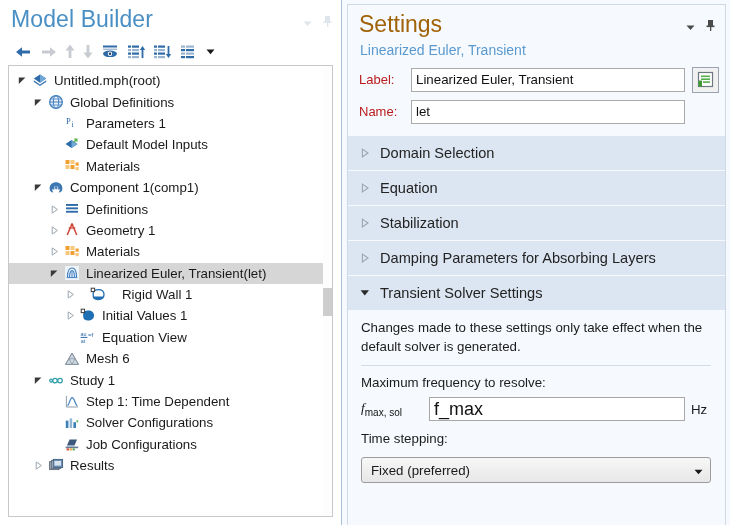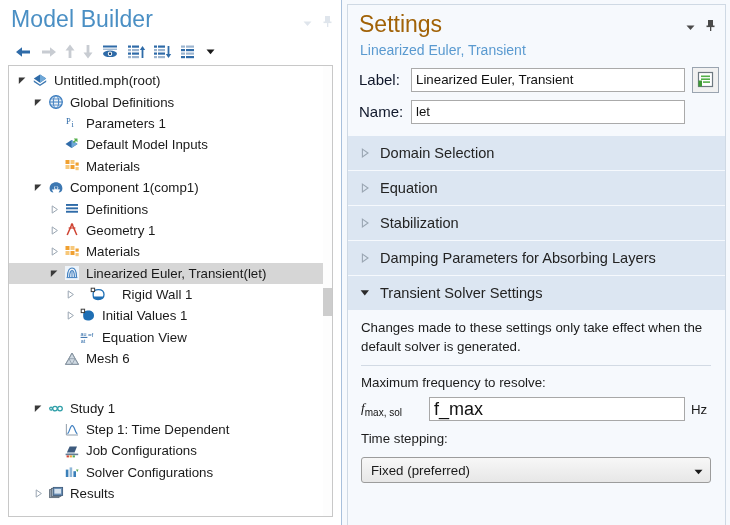--- a/index.html
+++ b/index.html
@@ -141,21 +141,21 @@
   }
 
   .field-row {
     display: flex; align-items: center;
     padding: 0 0 0 11px;
     height: 27px;
     margin-top: 5px;
   }
   .field-row.second { margin-top: 5px; }
   .field-label {
-    font-size: 15px; color: #0f172a;
+    font-size: 13px; color: #b91c1c;
     width: 52px; flex: none;
   }
   .txtinput {
     flex: 1 1 auto;
     height: 24px;
     border: 1px solid #aaaaaa;
     background: #ffffff;
     font-size: 13.3px;
     color: #111;
     padding: 0 4px;
@@ -526,21 +526,21 @@
           <div class="tnode" style="padding-left: 38px;">
             <span class="tw"></span>
             <span class="ticon">
               <svg width="16" height="16" viewBox="0 0 16 16">
                 <path d="M8 2 L14.5 13.4 L1.5 13.4 Z" fill="#cfd9e2" stroke="#7f8c99" stroke-width="1"></path>
                 <path d="M8 2 L5 7.7 L11 7.7 Z M5 7.7 L1.5 13.4 L8 13.4 Z M11 7.7 L8 13.4 L14.5 13.4 Z" fill="none" stroke="#8b99a6" stroke-width=".8"></path>
               </svg>
             </span>
             <span class="tlabel">Mesh 6</span>
           </div>
-          <div class="tnode" style="padding-left: 22px; margin-top: 28px;">
+          <div class="tnode" style="padding-left: 22px;">
             <span class="tw">
               <svg width="9" height="9" viewBox="0 0 9 9">
                 <path d="M0.8 1.4 L7.4 1.4 L0.8 8 Z" fill="#3a3a3a"></path>
               </svg>
             </span>
             <span class="ticon">
               <svg width="16" height="16" viewBox="0 0 16 16">
                 <path d="M1.6 9 C1.6 6.8 4.3 6.6 4.3 8.6 C4.3 10.6 1.8 10.6 1.8 8.4" fill="none" stroke="#2f9fa8" stroke-width="1.3"></path>
                 <circle cx="7" cy="8.6" r="2.3" fill="none" stroke="#2f9fa8" stroke-width="1.3"></circle>
                 <circle cx="12" cy="8.6" r="2.3" fill="none" stroke="#2f9fa8" stroke-width="1.3"></circle>
@@ -551,46 +551,46 @@
           <div class="tnode" style="padding-left: 38px;">
             <span class="tw"></span>
             <span class="ticon">
               <svg width="16" height="16" viewBox="0 0 16 16">
                 <line x1="2.4" y1="2" x2="2.4" y2="13" stroke="#9aa6b2" stroke-width="1.1"></line>
                 <line x1="2.4" y1="13" x2="14" y2="13" stroke="#9aa6b2" stroke-width="1.1"></line>
                 <path d="M3.4 11.6 C5.4 11.6 5.8 3.6 8.2 3.6 C10.6 3.6 11.2 11.6 13.4 11.6" fill="none" stroke="#3f7fc0" stroke-width="1.2"></path>
               </svg>
             </span>
             <span class="tlabel">Step 1: Time Dependent</span>
+          </div>
+          <div class="tnode" style="padding-left: 38px;">
+            <span class="tw"></span>
+            <span class="ticon">
+              <svg width="16" height="16" viewBox="0 0 16 16">
+                <rect x="1.8" y="5.6" width="2.6" height="7.4" fill="#3a7fb8"></rect>
+                <rect x="5.6" y="3.4" width="2.6" height="9.6" fill="#8fb7d8"></rect>
+                <rect x="9.4" y="7.2" width="2.6" height="5.8" fill="#3a7fb8"></rect>
+                <path d="M12 5.6 L14.6 5.6 L13.3 8 Z" fill="#57a84f"></path>
+              </svg>
+            </span>
+            <span class="tlabel">Solver Configurations</span>
           </div>
           <div class="tnode" style="padding-left: 38px;">
             <span class="tw"></span>
             <span class="ticon">
               <svg width="16" height="16" viewBox="0 0 16 16">
                 <path d="M3 9.2 L5.6 3.4 L13 3.4 L10.6 9.2 Z" fill="#3d5a7d"></path>
                 <path d="M3 9.2 L10.6 9.2 L10.6 10.4 L3 10.4 Z" fill="#8fa6bd"></path>
                 <rect x="1.6" y="10.6" width="12.6" height="1.6" fill="#647c96"></rect>
                 <rect x="2.6" y="12.4" width="2.3" height="2" fill="#cf4433"></rect>
                 <rect x="5.6" y="12.4" width="2.3" height="2" fill="#f0a030"></rect>
                 <rect x="8.6" y="12.4" width="2.3" height="2" fill="#57a84f"></rect>
               </svg>
             </span>
             <span class="tlabel">Job Configurations</span>
-          </div>
-          <div class="tnode" style="padding-left: 38px;">
-            <span class="tw"></span>
-            <span class="ticon">
-              <svg width="16" height="16" viewBox="0 0 16 16">
-                <rect x="1.8" y="5.6" width="2.6" height="7.4" fill="#3a7fb8"></rect>
-                <rect x="5.6" y="3.4" width="2.6" height="9.6" fill="#8fb7d8"></rect>
-                <rect x="9.4" y="7.2" width="2.6" height="5.8" fill="#3a7fb8"></rect>
-                <path d="M12 5.6 L14.6 5.6 L13.3 8 Z" fill="#57a84f"></path>
-              </svg>
-            </span>
-            <span class="tlabel">Solver Configurations</span>
           </div>
           <div class="tnode" style="padding-left: 22px;">
             <span class="tw">
               <svg width="9" height="9" viewBox="0 0 9 9">
                 <path d="M2.2 0.9 L7.4 4.5 L2.2 8.1 Z" fill="none" stroke="#9aa6b2" stroke-width="1"></path>
               </svg>
             </span>
             <span class="ticon">
               <svg width="16" height="16" viewBox="0 0 16 16">
                 <rect x="1.6" y="3.6" width="9.4" height="8" fill="#9aa6b2" stroke="#5e6b78" stroke-width=".9"></rect>

